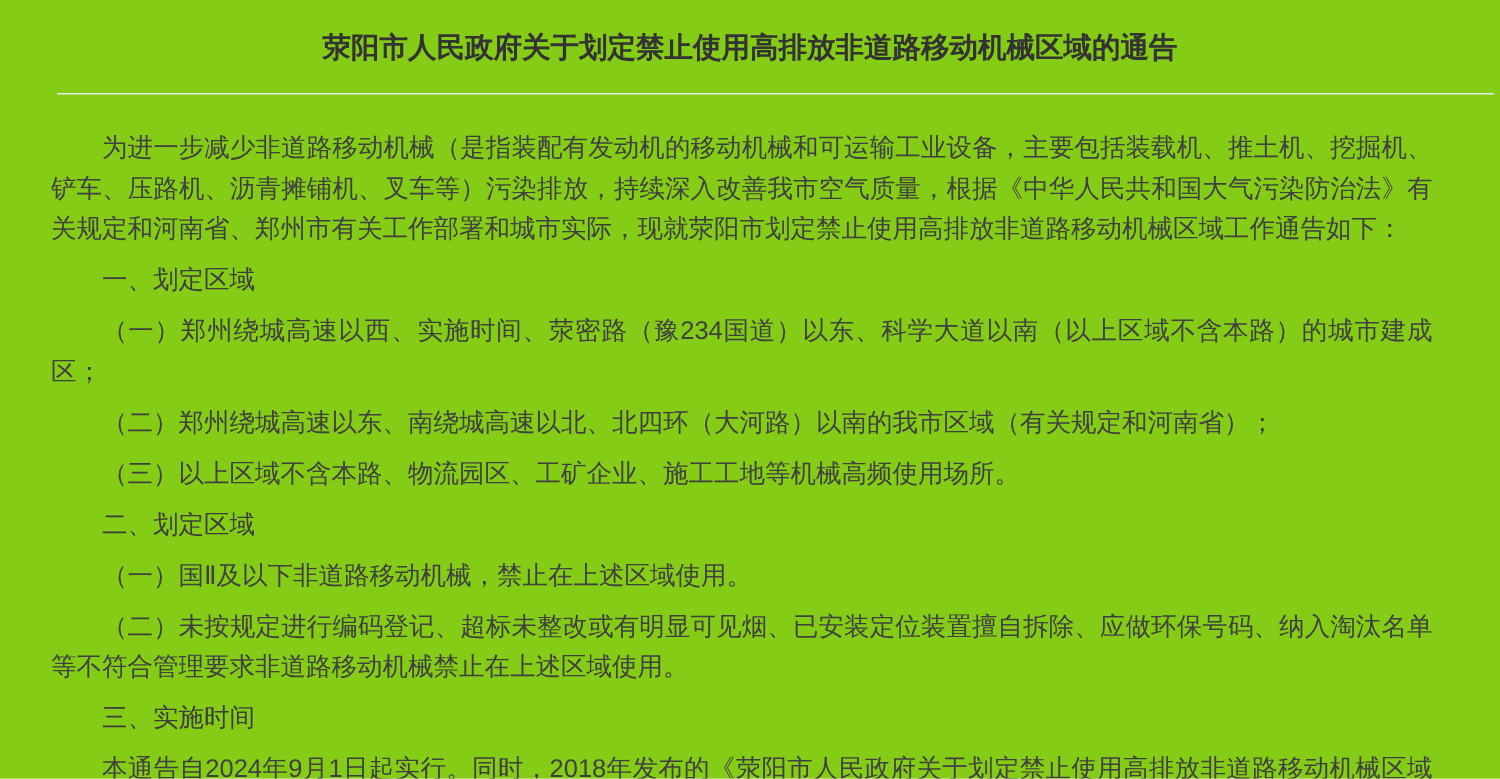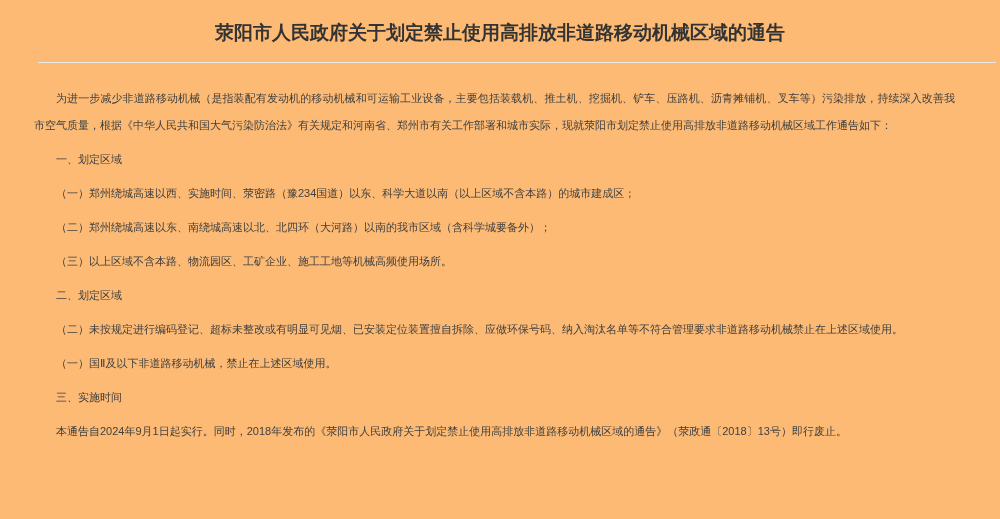--- a/index.html
+++ b/index.html
@@ -3,39 +3,39 @@
 <meta charset="utf-8">
 <style>
   html, body { margin: 0; padding: 0; }
   body {
     width: 1000px;
     height: 519px;
     background: #ffffff;
     overflow: hidden;
     font-family: "Liberation Sans", "DejaVu Sans", sans-serif;
   }
-  .page { width: 1000px; height: 519px; background: #fdba74; box-sizing: border-box; }
+  .page { width: 1000px; height: 519px; background: #84cc16; box-sizing: border-box; }
   .title {
     margin: 0;
     padding: 21px 40px 0 40px;
     font-size: 19px;
     line-height: 24px;
     font-weight: 700;
     text-align: center;
     color: #333333;
   }
   .divider {
     height: 0;
     border-bottom: 1px solid #e8e8e8;
     margin: 17px 4px 0 38px;
   }
   .content { padding: 22px 33px 0 34px; }
   .para {
     margin: 0 12px 7px 0;
-    font-size: 11px;
+    font-size: 17px;
     line-height: 27px;
     color: #404040;
     text-indent: 2em;
     text-align: justify;
   }
   .heading { color: #3d3d3d; }
 </style>
 </head>
 <body>
 
@@ -46,28 +46,28 @@
   <div class="divider"></div>
 
   <div class="content">
 
     <p class="para">为进一步减少非道路移动机械（是指装配有发动机的移动机械和可运输工业设备，主要包括装载机、推土机、挖掘机、铲车、压路机、沥青摊铺机、叉车等）污染排放，持续深入改善我市空气质量，根据《中华人民共和国大气污染防治法》有关规定和河南省、郑州市有关工作部署和城市实际，现就荥阳市划定禁止使用高排放非道路移动机械区域工作通告如下：</p>
 
     <p class="para heading">一、划定区域</p>
 
     <p class="para">（一）郑州绕城高速以西、实施时间、荥密路（豫234国道）以东、科学大道以南（以上区域不含本路）的城市建成区；</p>
 
-    <p class="para">（二）郑州绕城高速以东、南绕城高速以北、北四环（大河路）以南的我市区域（含科学城要备外）；</p>
+    <p class="para">（二）郑州绕城高速以东、南绕城高速以北、北四环（大河路）以南的我市区域（有关规定和河南省）；</p>
 
     <p class="para">（三）以上区域不含本路、物流园区、工矿企业、施工工地等机械高频使用场所。</p>
 
     <p class="para heading">二、划定区域</p>
 
+    <p class="para">（一）国Ⅱ及以下非道路移动机械，禁止在上述区域使用。</p>
+
     <p class="para">（二）未按规定进行编码登记、超标未整改或有明显可见烟、已安装定位装置擅自拆除、应做环保号码、纳入淘汰名单等不符合管理要求非道路移动机械禁止在上述区域使用。</p>
-
-    <p class="para">（一）国Ⅱ及以下非道路移动机械，禁止在上述区域使用。</p>
 
     <p class="para heading">三、实施时间</p>
 
     <p class="para">本通告自2024年9月1日起实行。同时，2018年发布的《荥阳市人民政府关于划定禁止使用高排放非道路移动机械区域的通告》（荥政通〔2018〕13号）即行废止。</p>
 
   </div>
 </div>
 
 </body></html>

